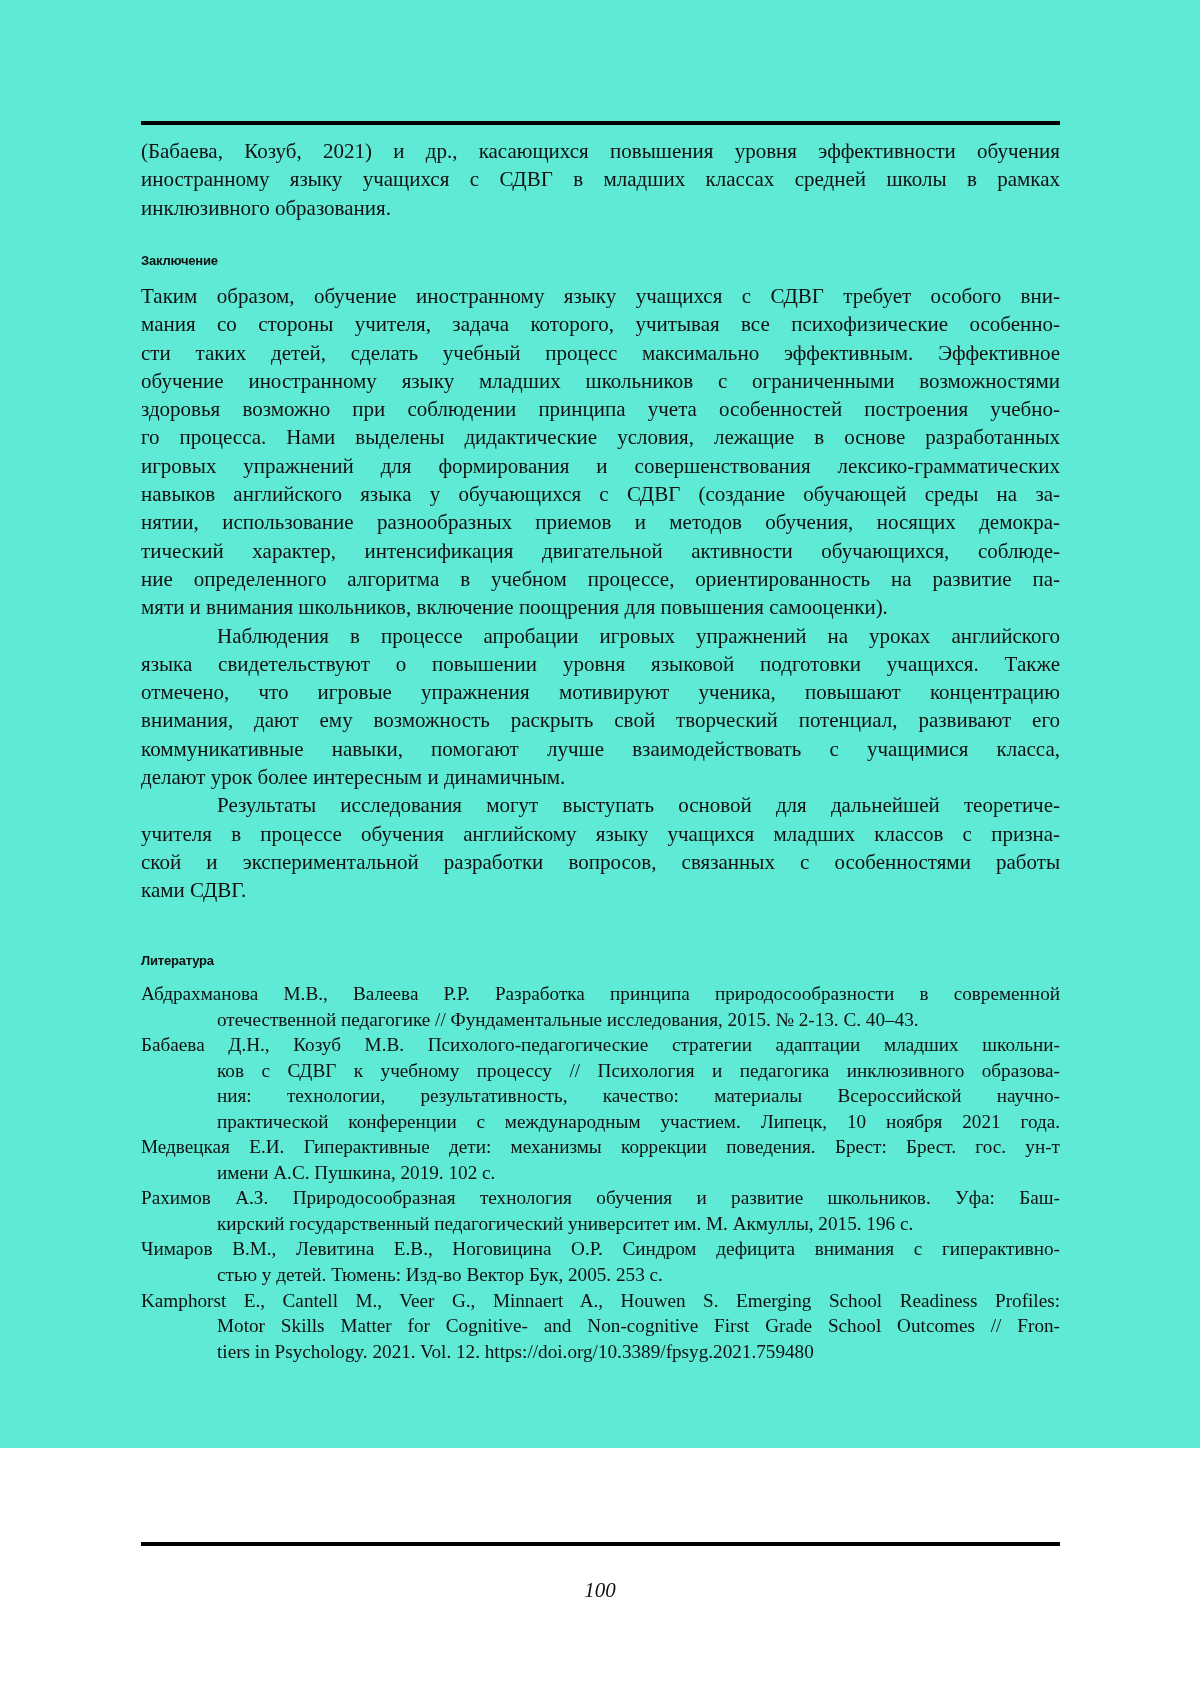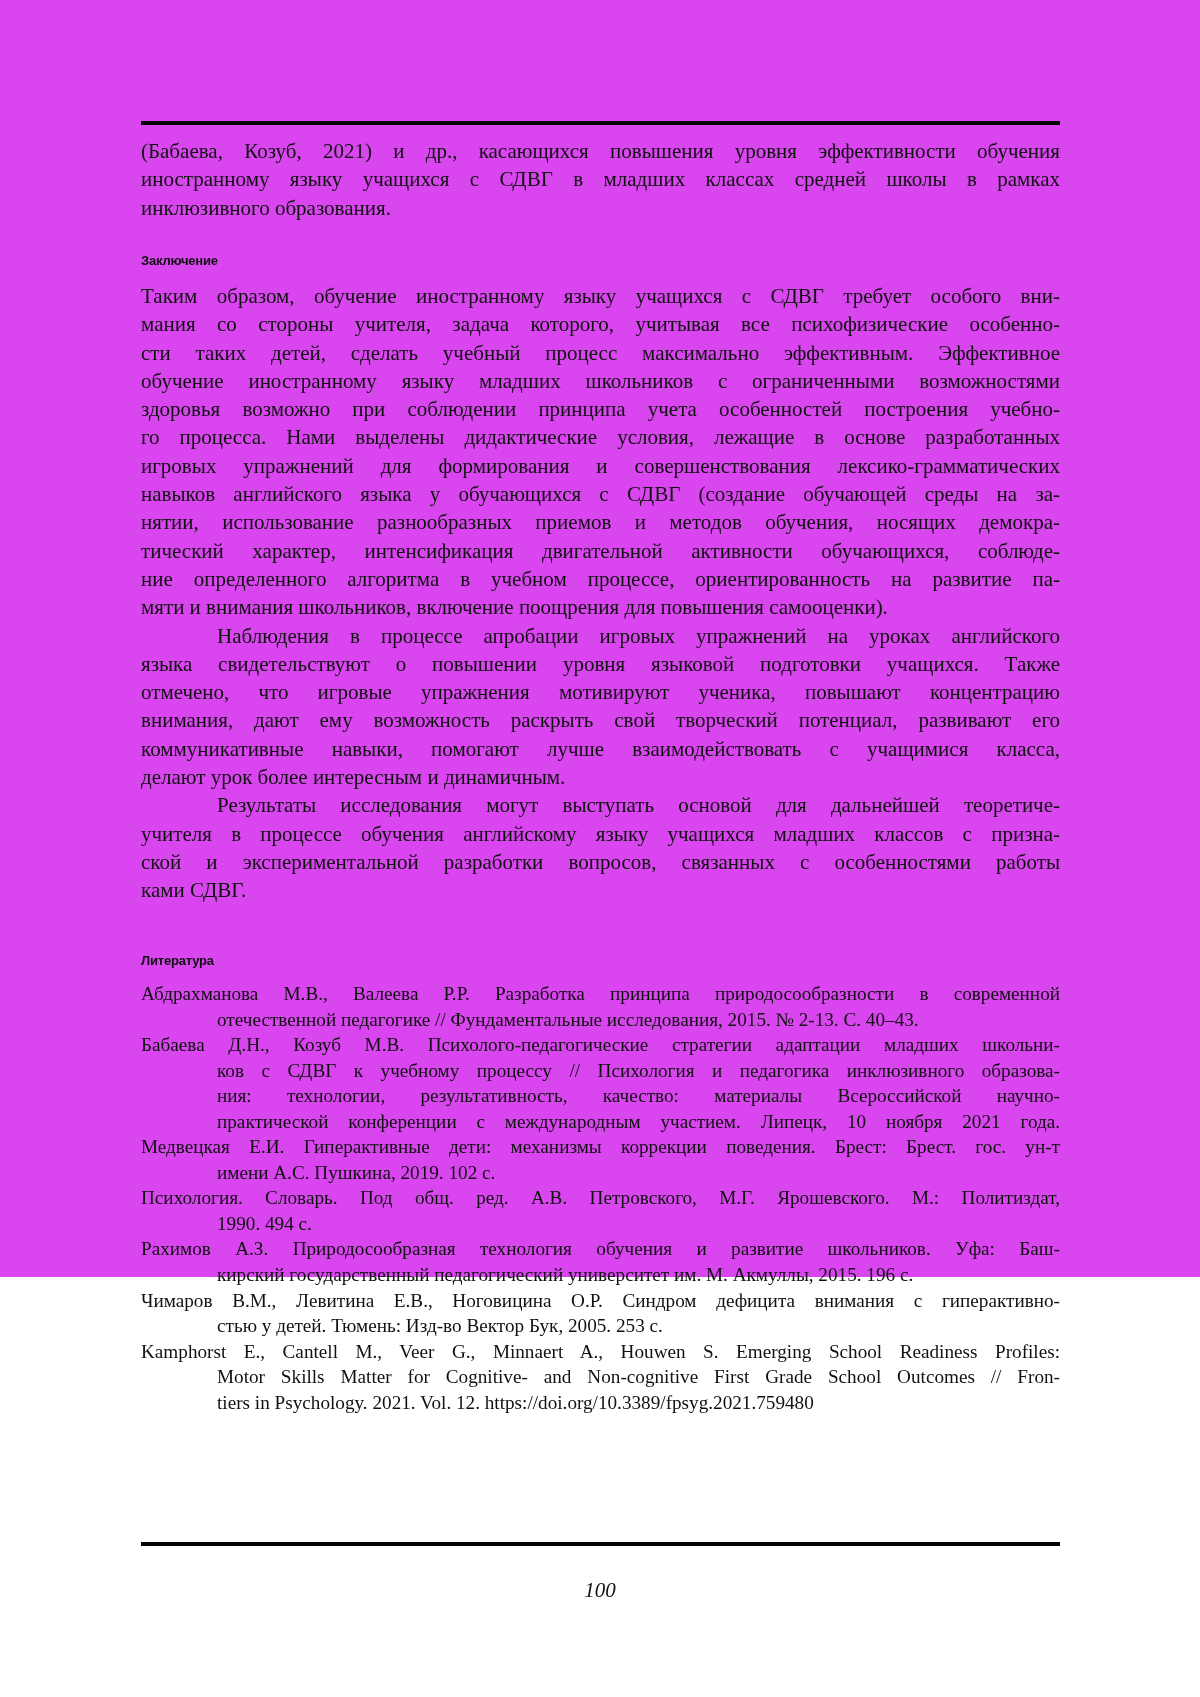--- a/index.html
+++ b/index.html
@@ -1,17 +1,17 @@
 <!DOCTYPE html>
 <html><head>
 <meta charset="utf-8">
 <style>
   html, body { margin: 0; padding: 0; background: #ffffff; }
   body { width: 1200px; height: 1697px; position: relative; overflow: hidden; }
-  .page { position: absolute; left: 0; top: 0; width: 1200px; height: 1277px; background: #d946ef; }
+  .page { position: absolute; left: 0; top: 0; width: 1200px; height: 1448px; background: #5eead4; }
   .rule { position: absolute; left: 141px; width: 919px; height: 4px; background: #000000; }
   .block { position: absolute; left: 141px; width: 919px; color: #111111; }
   .serif { font-family: "Liberation Serif", "DejaVu Serif", serif; }
   .body-text { font-size: 21px; line-height: 28.3px; }
   .refs-text { font-size: 19.2px; line-height: 25.55px; }
   .line { display: block; white-space: nowrap; text-align: justify; text-align-last: justify; height: 28.3px; overflow: visible; }
   .refs-text .line { height: 25.55px; }
   .line.last { text-align-last: left; text-align: right; }
   .line.indent { padding-left: 76px; }
   .line.hang { padding-left: 76px; }
@@ -76,24 +76,20 @@
       <div class="line" style="white-space: normal;">Бабаева Д.Н., Козуб М.В. Психолого-педагогические стратегии адаптации младших школьни-</div>
       <div class="line hang" style="white-space: normal;">ков с СДВГ к учебному процессу // Психология и педагогика инклюзивного образова-</div>
       <div class="line hang" style="white-space: normal;">ния: технологии, результативность, качество: материалы Всероссийской научно-</div>
       <div class="line hang" style="white-space: normal;">практической конференции с международным участием. Липецк, 10 ноября 2021 года.</div>
     </div>
     <div>
       <div class="line" style="white-space: normal;">Медвецкая Е.И. Гиперактивные дети: механизмы коррекции поведения. Брест: Брест. гос. ун-т</div>
       <div class="line hang last" style="white-space: normal;">имени А.С. Пушкина, 2019. 102 с.</div>
     </div>
     <div>
-      <div class="line" style="white-space: normal;">Психология. Словарь. Под общ. ред. А.В. Петровского, М.Г. Ярошевского. М.: Политиздат,</div>
-      <div class="line hang last" style="white-space: normal;">1990. 494 с.</div>
-    </div>
-    <div>
       <div class="line" style="white-space: normal;">Рахимов А.З. Природосообразная технология обучения и развитие школьников. Уфа: Баш-</div>
       <div class="line hang last" style="white-space: normal;">кирский государственный педагогический университет им. М. Акмуллы, 2015. 196 с.</div>
     </div>
     <div>
       <div class="line" style="white-space: normal;">Чимаров В.М., Левитина Е.В., Ноговицина О.Р. Синдром дефицита внимания с гиперактивно-</div>
       <div class="line hang last" style="white-space: normal;">стью у детей. Тюмень: Изд-во Вектор Бук, 2005. 253 с.</div>
     </div>
     <div>
       <div class="line" style="white-space: normal;">Kamphorst E., Cantell M., Veer G., Minnaert A., Houwen S. Emerging School Readiness Profiles:</div>
       <div class="line hang" style="white-space: normal;">Motor Skills Matter for Cognitive- and Non-cognitive First Grade School Outcomes // Fron-</div>

